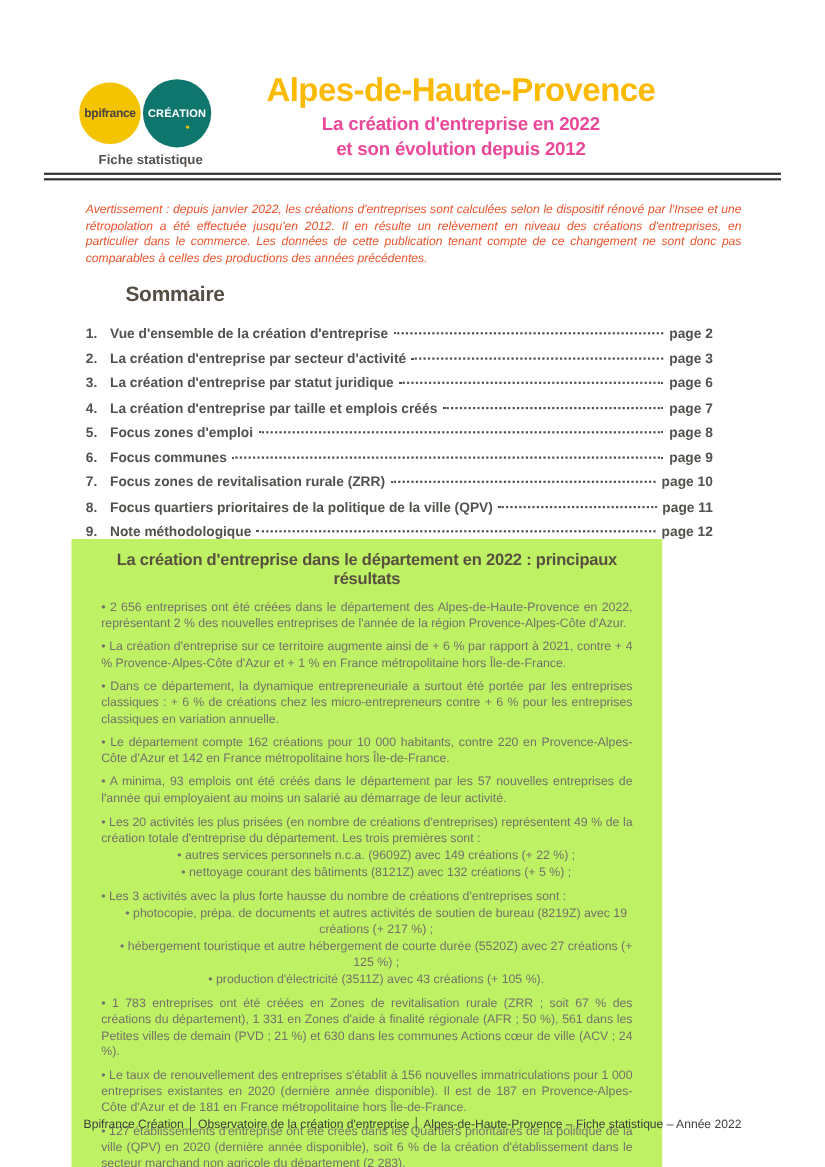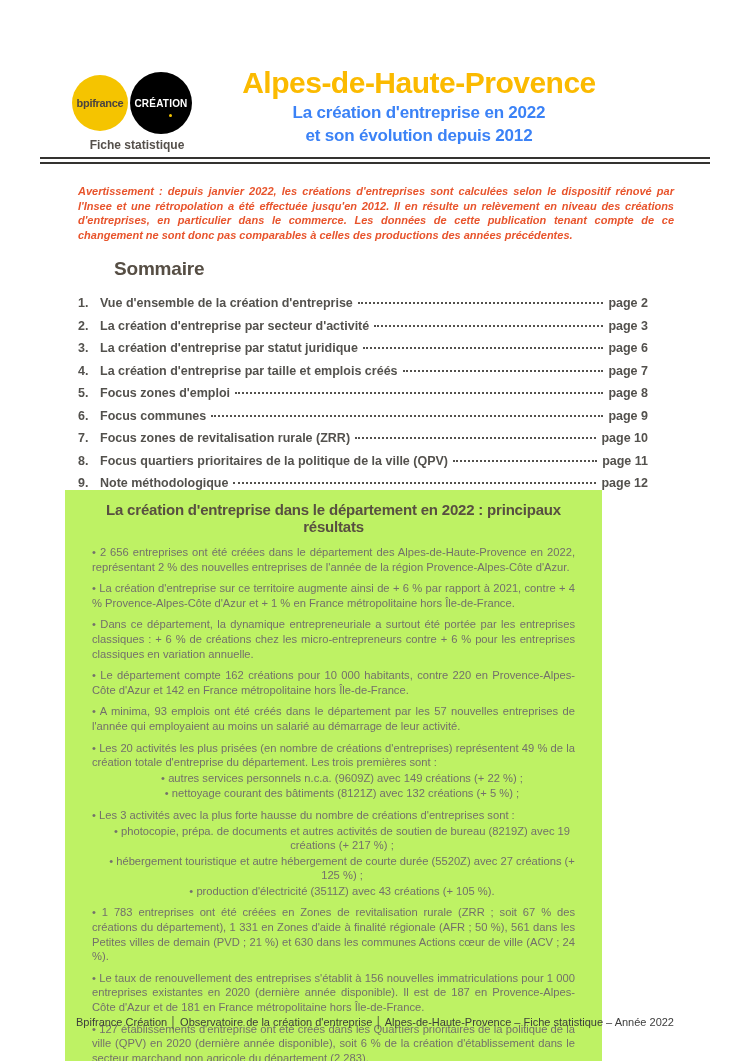--- a/index.html
+++ b/index.html
@@ -10,41 +10,41 @@
     font-family:"Liberation Sans", sans-serif;
     overflow:hidden;
     margin:0 auto;
   }
   
   .logo-block{position:absolute;left:72px;top:70px;width:130px;text-align:center;}
   .logo-circles{position:relative;height:64px;}
   .circle{position:absolute;border-radius:50%;display:flex;align-items:center;justify-content:center;}
   .circle-yellow{left:0;top:5px;width:56px;height:56px;background:#F5C400;}
   .circle-yellow span{font-size:11px;font-weight:bold;color:#4a4340;letter-spacing:-0.3px;}
-  .circle-dark{left:58px;top:2px;width:62px;height:62px;background:#000000;}
+  .circle-dark{left:58px;top:2px;width:62px;height:62px;background:#0f766e;}
   .circle-dark span{font-size:10px;font-weight:bold;color:#ffffff;letter-spacing:0.2px;}
   .i-dot{position:absolute;left:39px;bottom:17px;width:3px;height:3px;background:#F5C400;border-radius:50%;}
   .logo-tagline{margin-top:4px;font-size:12px;font-weight:bold;color:#55504b;}
   .title-block{position:absolute;left:194px;top:66px;width:450px;text-align:center;}
   .doc-title{
     margin:0;font-size:30px;font-weight:bold;color:#FBBA00;
     letter-spacing:-0.5px;line-height:34px;
   }
   .doc-subtitle{
-    margin:2px 0 0;font-size:17px;font-weight:bold;color:#3b82f6;line-height:21px;letter-spacing:-0.2px;
+    margin:2px 0 0;font-size:17px;font-weight:bold;color:#ec4899;line-height:21px;letter-spacing:-0.2px;
   }
   .header-rule{
     position:absolute;left:40px;top:157px;width:670px;height:3px;
     border-top:2px solid #343230;border-bottom:2px solid #343230;
   }
   
   .notice{
     position:absolute;left:78px;top:184px;width:596px;
     font-size:11px;font-style:italic;color:#E8542C;line-height:14.6px;
-    text-align:justify;margin:0;font-weight:bold;
+    text-align:justify;margin:0;
   }
   
   .toc{position:absolute;left:78px;top:258px;width:570px;}
   .toc-heading{margin:0 0 16px 36px;font-size:19px;font-weight:bold;color:#564E44;letter-spacing:-0.2px;}
   .toc-row{display:flex;align-items:baseline;margin-bottom:8.5px;font-size:12.5px;font-weight:bold;color:#53514D;}
   .toc-num{width:22px;flex:0 0 auto;}
   .toc-label{flex:0 1 auto;white-space:nowrap;}
   .toc-leader{flex:1 1 auto;border-bottom:2px dotted #53514D;margin:0 5px;transform:translateY(-3px);min-width:12px;}
   .toc-page{flex:0 0 auto;white-space:nowrap;}
   

